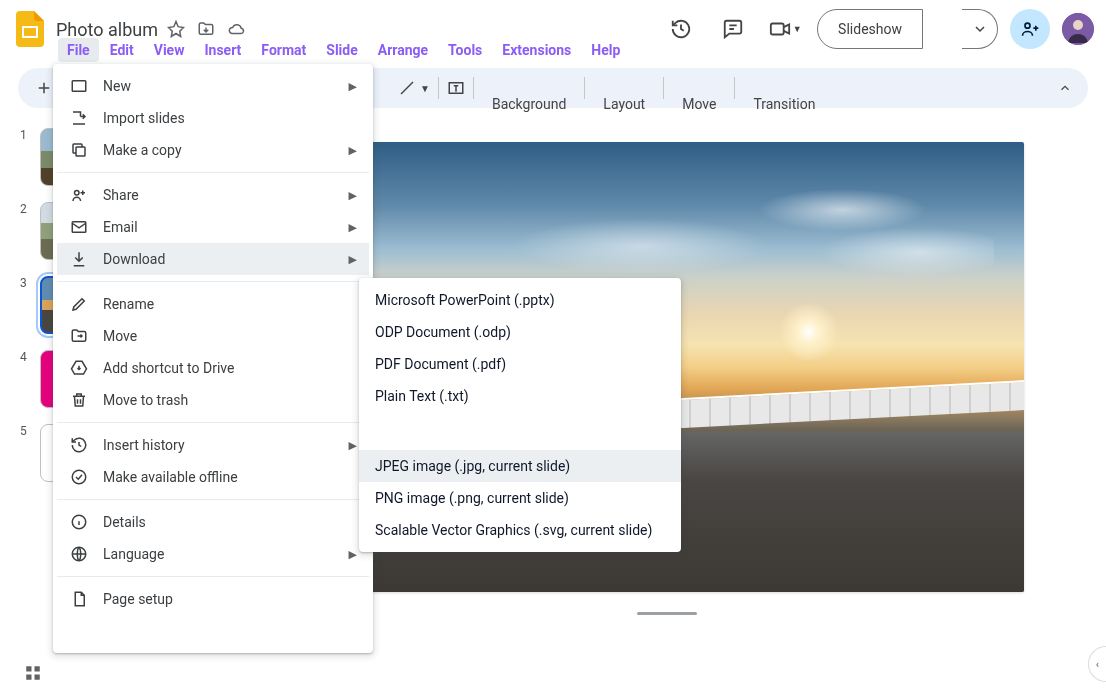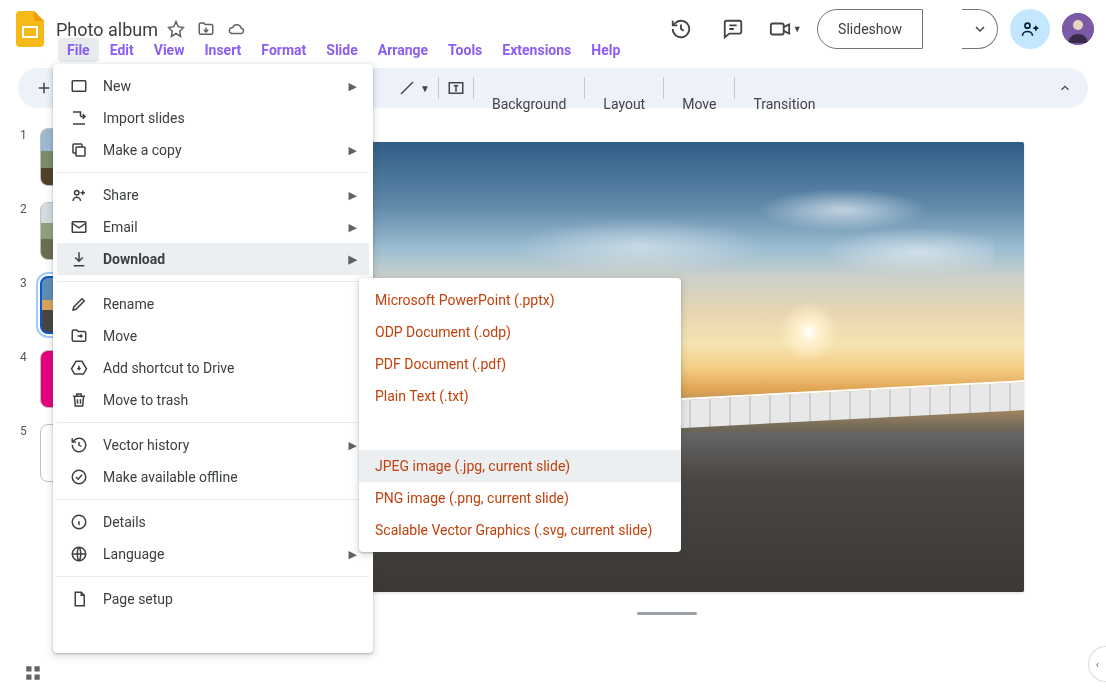--- a/index.html
+++ b/index.html
@@ -57,29 +57,29 @@
 .clouds { position:absolute; top:20px; left:180px; right:30px; height:120px; background:radial-gradient(ellipse 120px 30px at 70% 40%, rgba(255,255,255,0.6), transparent 70%), radial-gradient(ellipse 180px 40px at 30% 70%, rgba(255,255,255,0.45), transparent 70%), radial-gradient(ellipse 140px 35px at 85% 75%, rgba(255,255,255,0.5), transparent 70%); }
 
 .speaker-notes { margin-top:20px; width:60px; height:3px; border-radius:2px; background:#9aa0a6; }
 
 
 .menu { position:absolute; left:53px; top:64px; width:320px; background:#fff; border-radius:4px; box-shadow:0 2px 6px 2px rgba(60,64,67,0.15),0 1px 2px rgba(60,64,67,0.3); font-size:14px; color:#3c4043; padding:6px 4px; max-height:614px; overflow:hidden; }
 .menu-scroll { overflow-y:auto; max-height:602px; }
 .menu-scroll::-webkit-scrollbar { width:12px; }
 .menu-scroll::-webkit-scrollbar-thumb { background:#dadce0; border-radius:6px; }
 .mi-row { height:32px; display:flex; align-items:center; padding:0 12px; position:relative; }
-.mi-row.hl { background:#eceff1;font-weight:bold; }
+.mi-row.hl { background:#eceff1; }
 .mi-row .ic { width:20px; height:20px; margin-right:14px; color:#3c4043; display:flex; align-items:center; justify-content:center; flex-shrink:0; }
 .mi-row .lab { flex:1; }
 .mi-row .arrow { color:#5f6368; font-size:11px; }
 .mi-row .sc { color:#5f6368; font-size:13px; }
 .menu-div { height:1px; background:#e8eaed; margin:6px 0; }
 
 
-.submenu { position:absolute; left:359px; top:278px; width:322px; background:#fff; border-radius:4px; box-shadow:0 2px 6px 2px rgba(60,64,67,0.15),0 1px 2px rgba(60,64,67,0.3); font-size:14px; color:#c2410c; padding:6px 0; }
+.submenu { position:absolute; left:359px; top:278px; width:322px; background:#fff; border-radius:4px; box-shadow:0 2px 6px 2px rgba(60,64,67,0.15),0 1px 2px rgba(60,64,67,0.3); font-size:14px; color:#0f172a; padding:6px 0; }
 .sm-row { height:32px; display:flex; align-items:center; padding:0 16px; }
 .sm-row.hl { background:#eceff1;margin-top:38px; }
 
 .side-tab { position:absolute; right:0; bottom:18px; width:18px; height:36px; background:#fff; border:1px solid #dadce0; border-right:none; border-radius:18px 0 0 18px; display:flex; align-items:center; justify-content:center; color:#5f6368; font-size:11px; }
 
 svg { display:block; }
 </style>
 </head>
 <body>
 
@@ -350,21 +350,21 @@
   </div>
   <div class="menu-div"></div>
   <div class="mi-row">
     <span class="ic">
           <svg width="18" height="18" viewBox="0 0 24 24" fill="none" stroke="#3c4043" stroke-width="2">
             <path d="M3 12a9 9 0 1 0 3-6.7L3 8"></path>
             <path d="M3 3v5h5"></path>
             <path d="M12 8v4l3 2"></path>
           </svg>
         </span>
-    <span class="lab">Vector history</span>
+    <span class="lab">Insert history</span>
     <span class="arrow">▶</span>
   </div>
   <div class="mi-row">
     <span class="ic">
           <svg width="18" height="18" viewBox="0 0 24 24" fill="none" stroke="#3c4043" stroke-width="2">
             <circle cx="12" cy="12" r="9"></circle>
             <path d="M8 12l3 3 5-6"></path>
           </svg>
         </span>
     <span class="lab">Make available offline</span>

